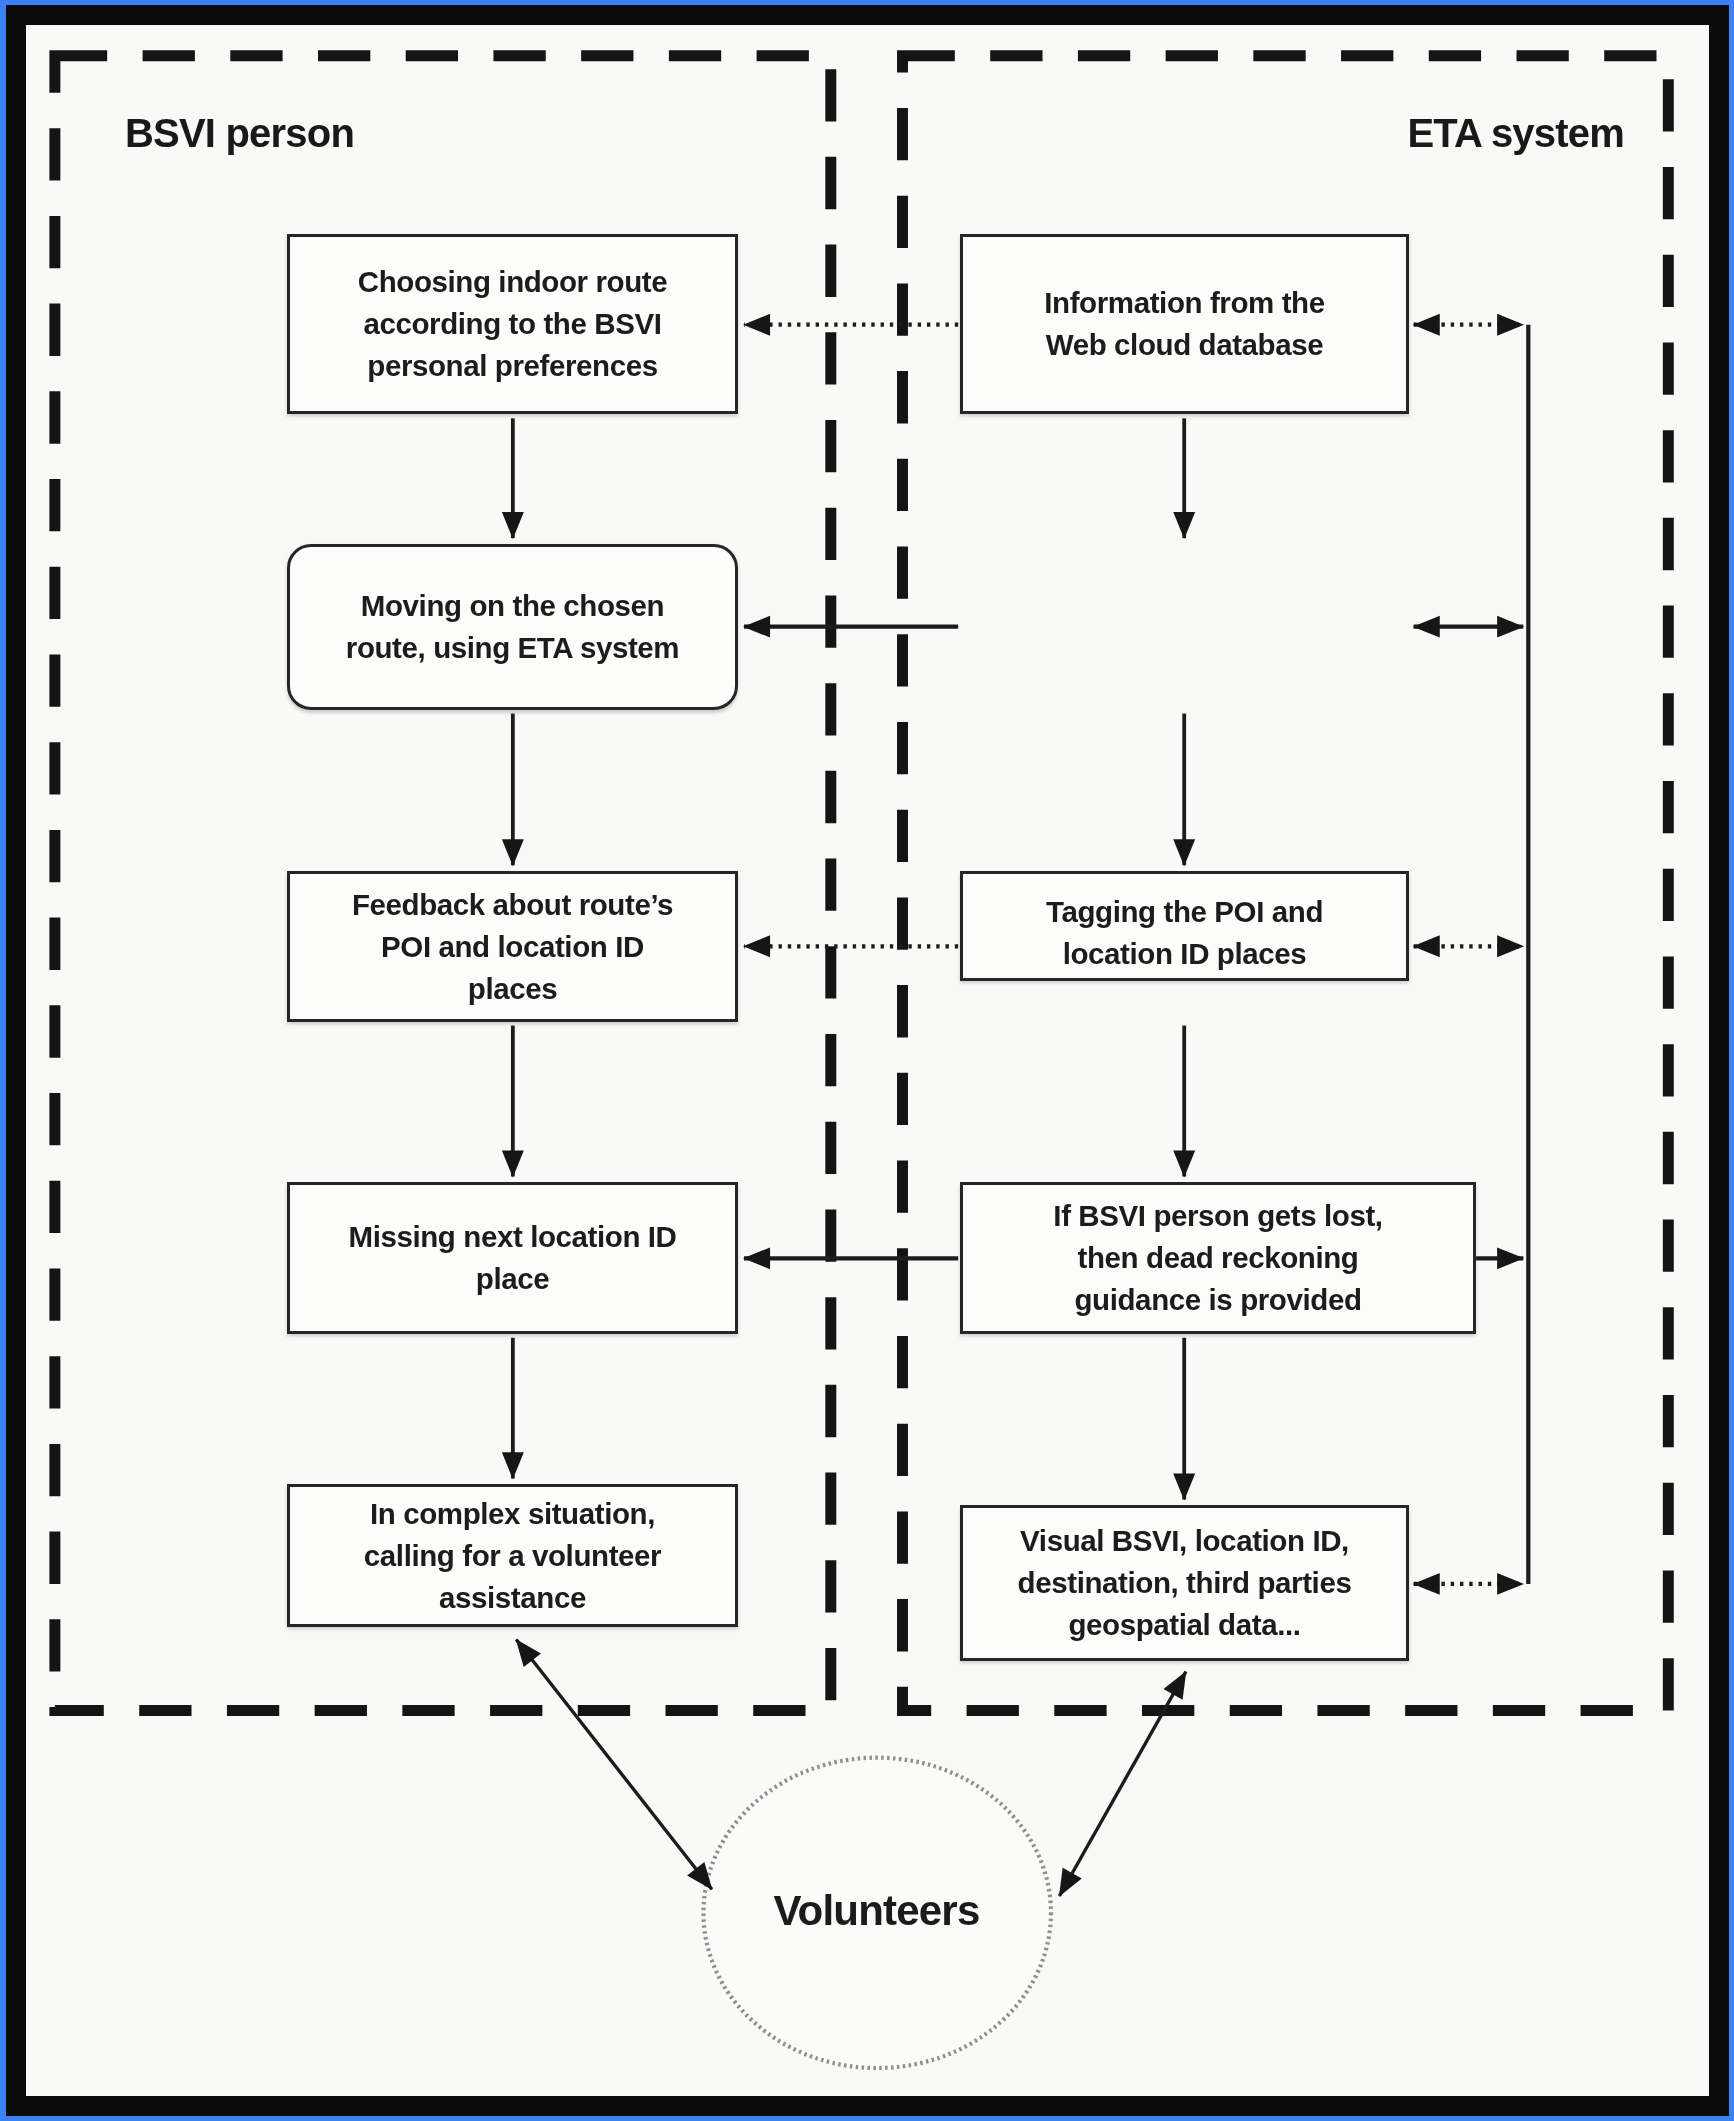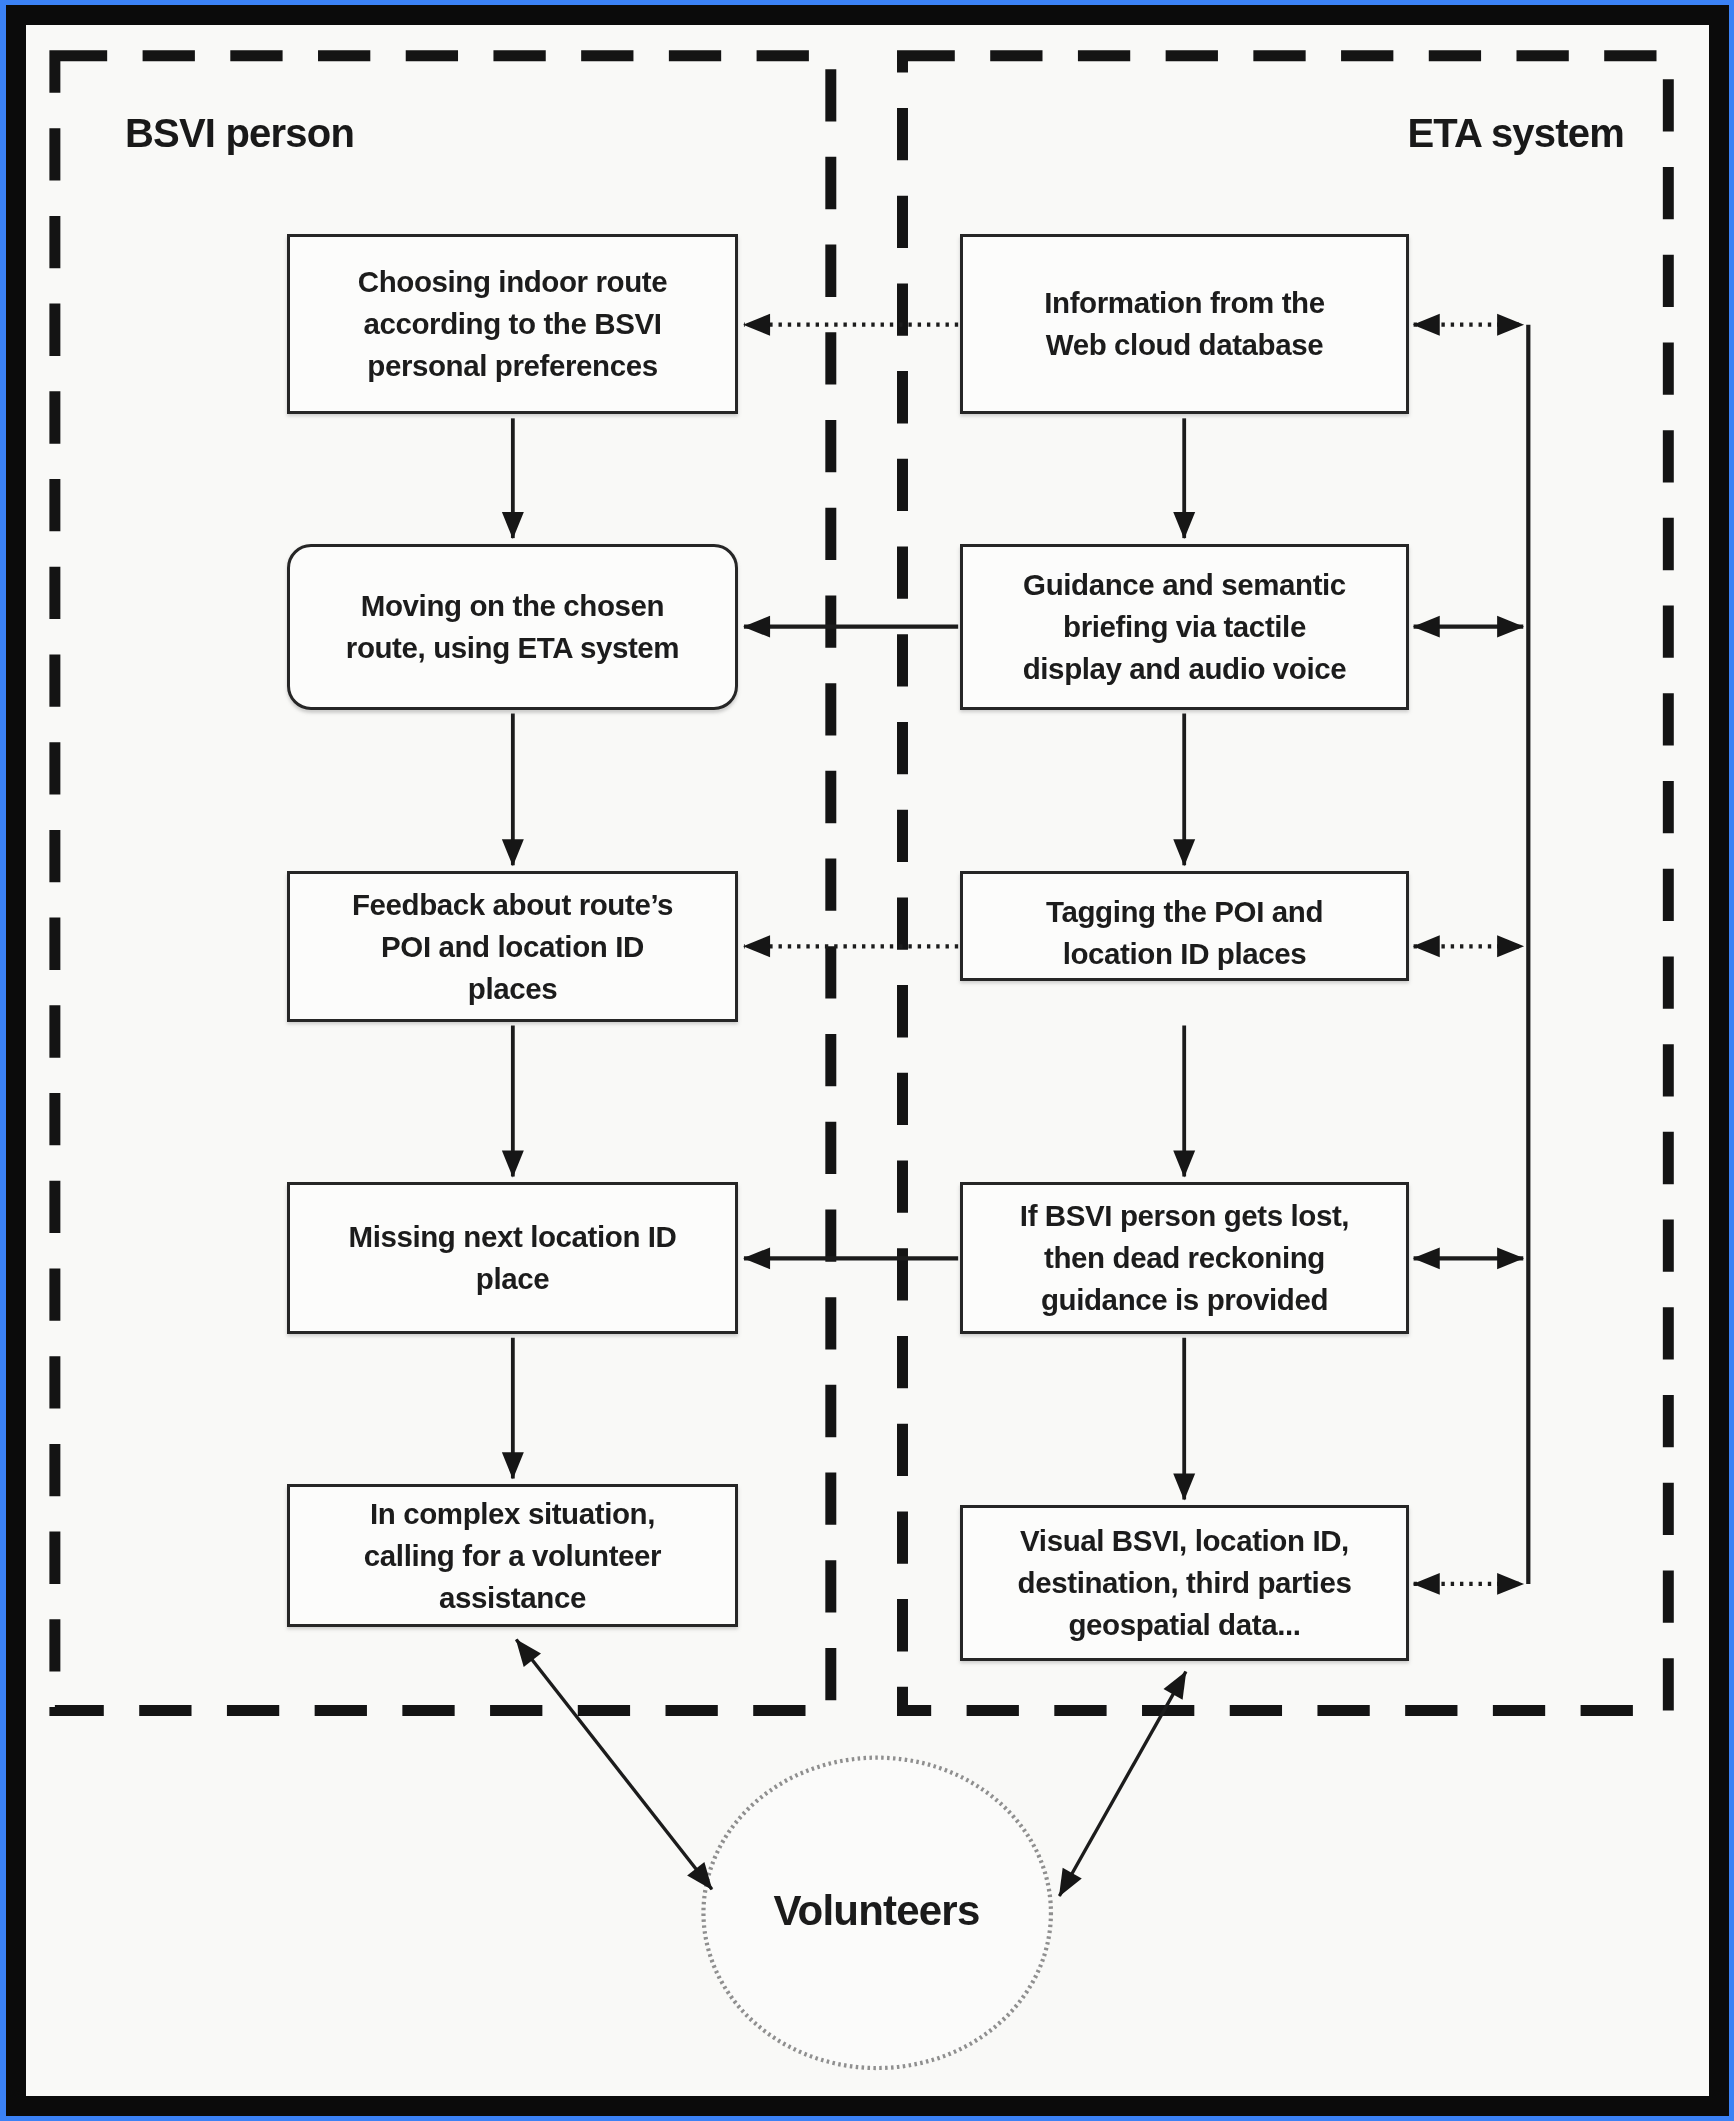--- a/index.html
+++ b/index.html
@@ -47,21 +47,21 @@
   
   .lb1{left:287px;top:234px;width:451px;height:180px;}
   .lb2{left:287px;top:544px;width:451px;height:166px;border-radius:24px;}
   .lb3{left:287px;top:871px;width:451px;height:151px;}
   .lb4{left:287px;top:1182px;width:451px;height:152px;}
   .lb5{left:287px;top:1484px;width:451px;height:143px;}
   
   .rb1{left:960px;top:234px;width:449px;height:180px;}
   .rb2{left:960px;top:544px;width:449px;height:166px;}
   .rb3{left:960px;top:871px;width:449px;height:110px;align-items:flex-end;}
-  .rb4{left:960px;top:1182px;width:449px;height:152px;}
+  .rb4{left:960px;top:1182px;width:516px;height:152px;}
   .rb5{left:960px;top:1505px;width:449px;height:156px;}
   .vol-label{
     position:absolute;left:708px;top:1887px;width:337px;
     text-align:center;font-weight:bold;font-size:42px;color:#1b1b1b;
     letter-spacing:-0.8px;
   }
 </style>
 </head>
 <body>
 
@@ -141,25 +141,20 @@
   <div class="fbox lb5">
     <span class="txt">In complex situation,
 calling for a volunteer
 assistance</span>
   </div>
 
   <div class="fbox rb1">
     <span class="txt">Information from the
 Web cloud database</span>
   </div>
-  <div class="fbox rb2">
-    <span class="txt">Guidance and semantic
-briefing via tactile
-display and audio voice</span>
-  </div>
   <div class="fbox rb3">
     <span class="txt">Tagging the POI and
 location ID places</span>
   </div>
   <div class="fbox rb4">
     <span class="txt">If BSVI person gets lost,
 then dead reckoning
 guidance is provided</span>
   </div>
   <div class="fbox rb5">

